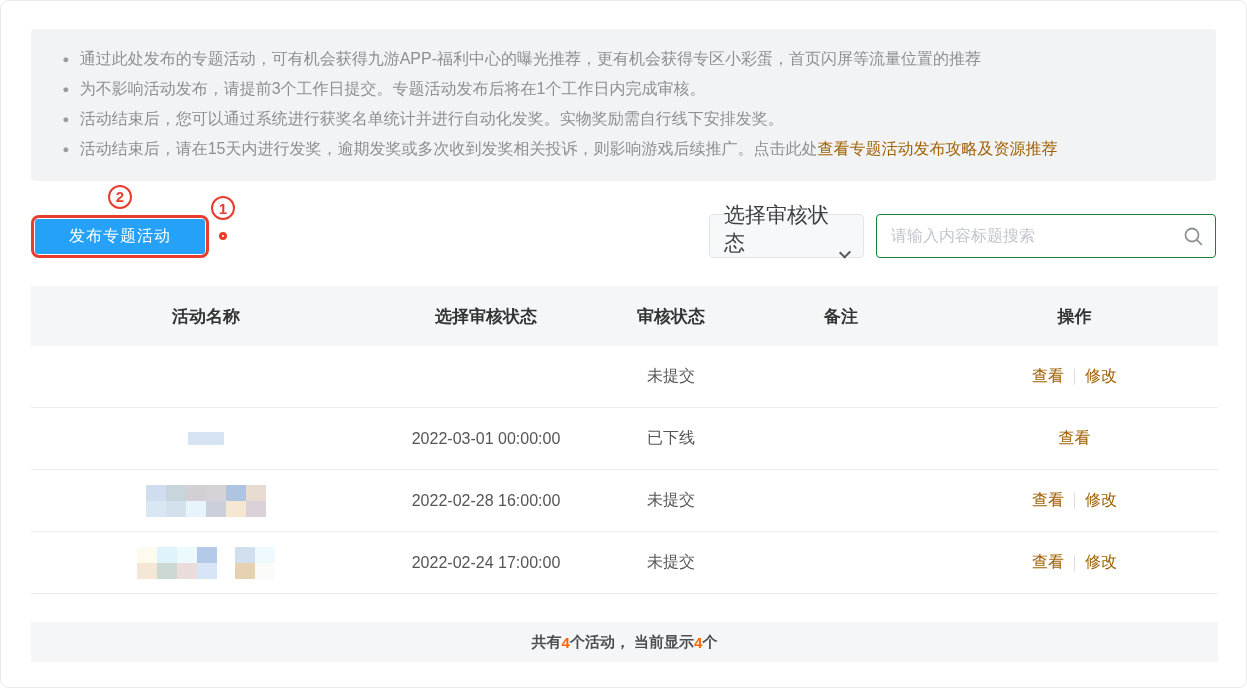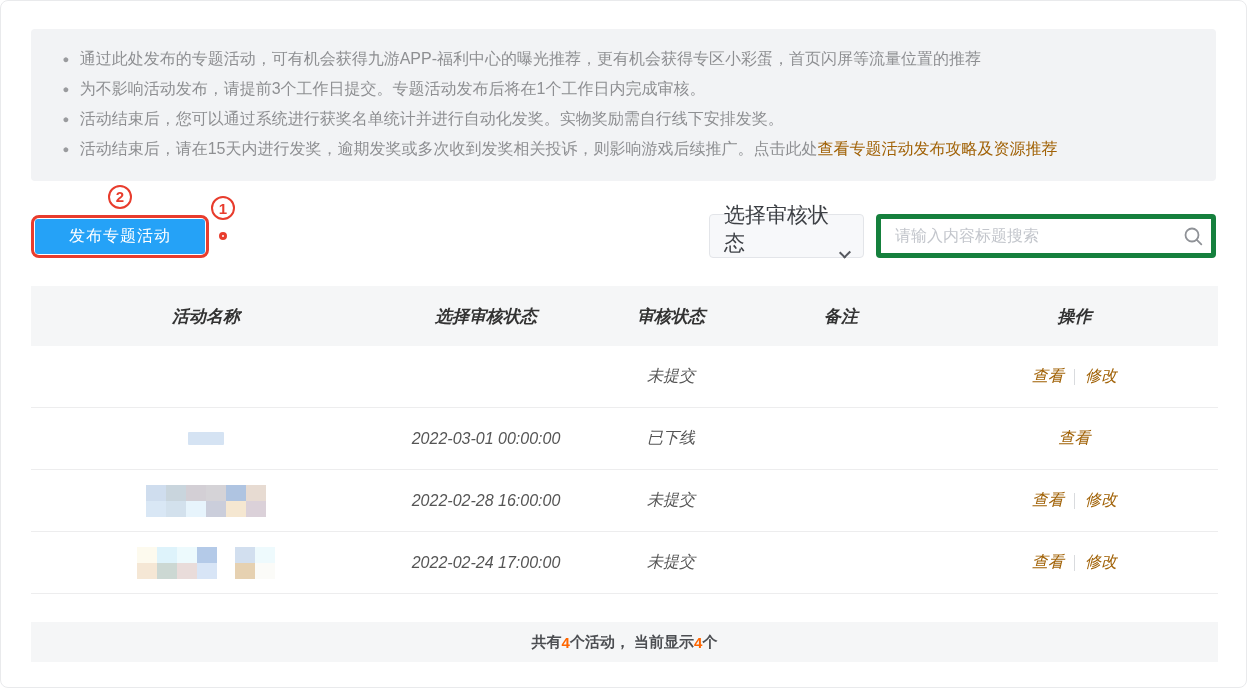--- a/index.html
+++ b/index.html
@@ -52,28 +52,28 @@
     background: #f7f8fa; display: flex; align-items: flex-end;
     padding: 0 14px; cursor: pointer; color: #3c3f44; font-size: 21px;
   }
   .chevron {
     width: 9px; height: 9px; margin-left: 12px; margin-top: -4px;
     border-right: 2px solid #55585e; border-bottom: 2px solid #55585e;
     transform: rotate(45deg);
   }
   .searchbox { position: relative; margin-left: 12px; }
   .search-input {
-    width: 340px; height: 44px; border: 5px solid #15803d; border-radius: 4px;
+    width: 340px; height: 44px; border: 1px solid #15803d; border-radius: 4px;
     padding: 0 42px 0 14px; font-size: 16px; font-family: inherit; color:#333;
     outline: none; background: #fff;
   }
   .search-input::placeholder { color: #c3c6cc; }
   .search-icon { position: absolute; right: 13px; top: 12px; width: 20px; height: 20px; cursor: pointer; }
   
-  .table { margin-top: 28px; width: 1187px; font-style: italic; }
+  .table { margin-top: 28px; width: 1187px; }
   .t-row {
     display: grid;
     grid-template-columns: 350px 210px 160px 180px 287px;
     align-items: center; justify-items: center;
   }
   .t-head {
     background: #f5f6f7; height: 60px;
     font-size: 17px; font-weight: bold; color: #333;
   }
   .t-body-row {

